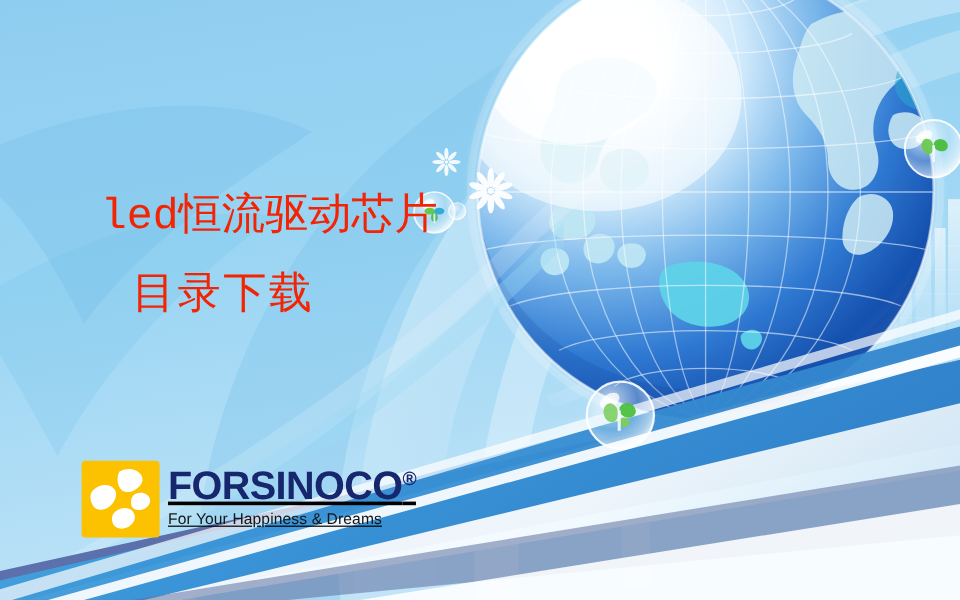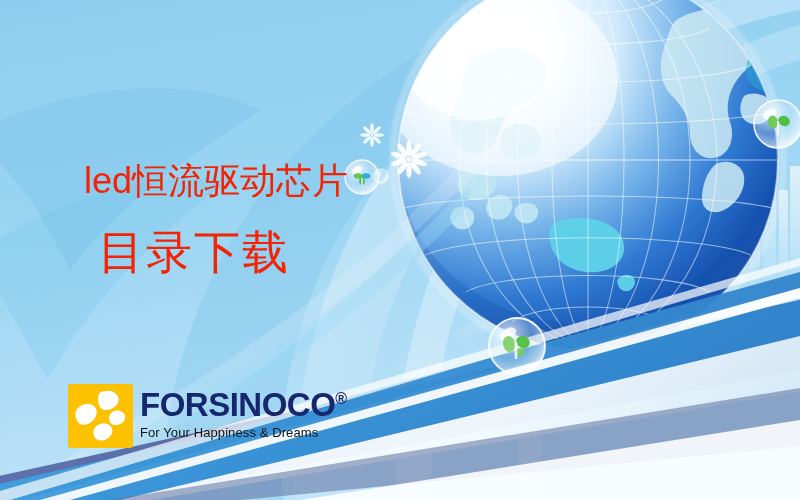--- a/index.html
+++ b/index.html
@@ -25,33 +25,33 @@
 
   
   .headline {
     position: absolute;
     left: 84px;
     top: 163px;
     z-index: 40;
     line-height: 1.0;
     color: #f32404;
     white-space: nowrap;
-    font-family: Liberation Sans, sans-serif;
+    font-family: Liberation Mono, monospace;
   }
   .headline .line1 {
     font-size: 36px;
     letter-spacing: 0px;
     display: block;
     height: 44px;
   }
   .headline .line2 {
-    font-size: 46px;
+    font-size: 36px;
     display: block;
     margin-top: 22px;
-    margin-left: 14px;
+    margin-left: 26px;
     letter-spacing: 2px;
   }
 
   
   .logo-block {
     position: absolute;
     left: 68px;
     top: 384px;
     z-index: 40;
     display: flex;
@@ -63,20 +63,21 @@
     background: #fcc200;
     border-radius: 3px;
     position: relative;
     flex: 0 0 auto;
   }
   .logo-text {
     margin-left: 7px;
     display: flex;
     flex-direction: column;
     justify-content: flex-end;
+    text-decoration: underline;
   }
   .logo-name {
     font-family: "Liberation Sans", "DejaVu Sans", sans-serif;
     font-weight: bold;
     font-size: 33px;
     line-height: 30px;
     color: #16276e;
     letter-spacing: -0.5px;
     white-space: nowrap;
     position: relative;

